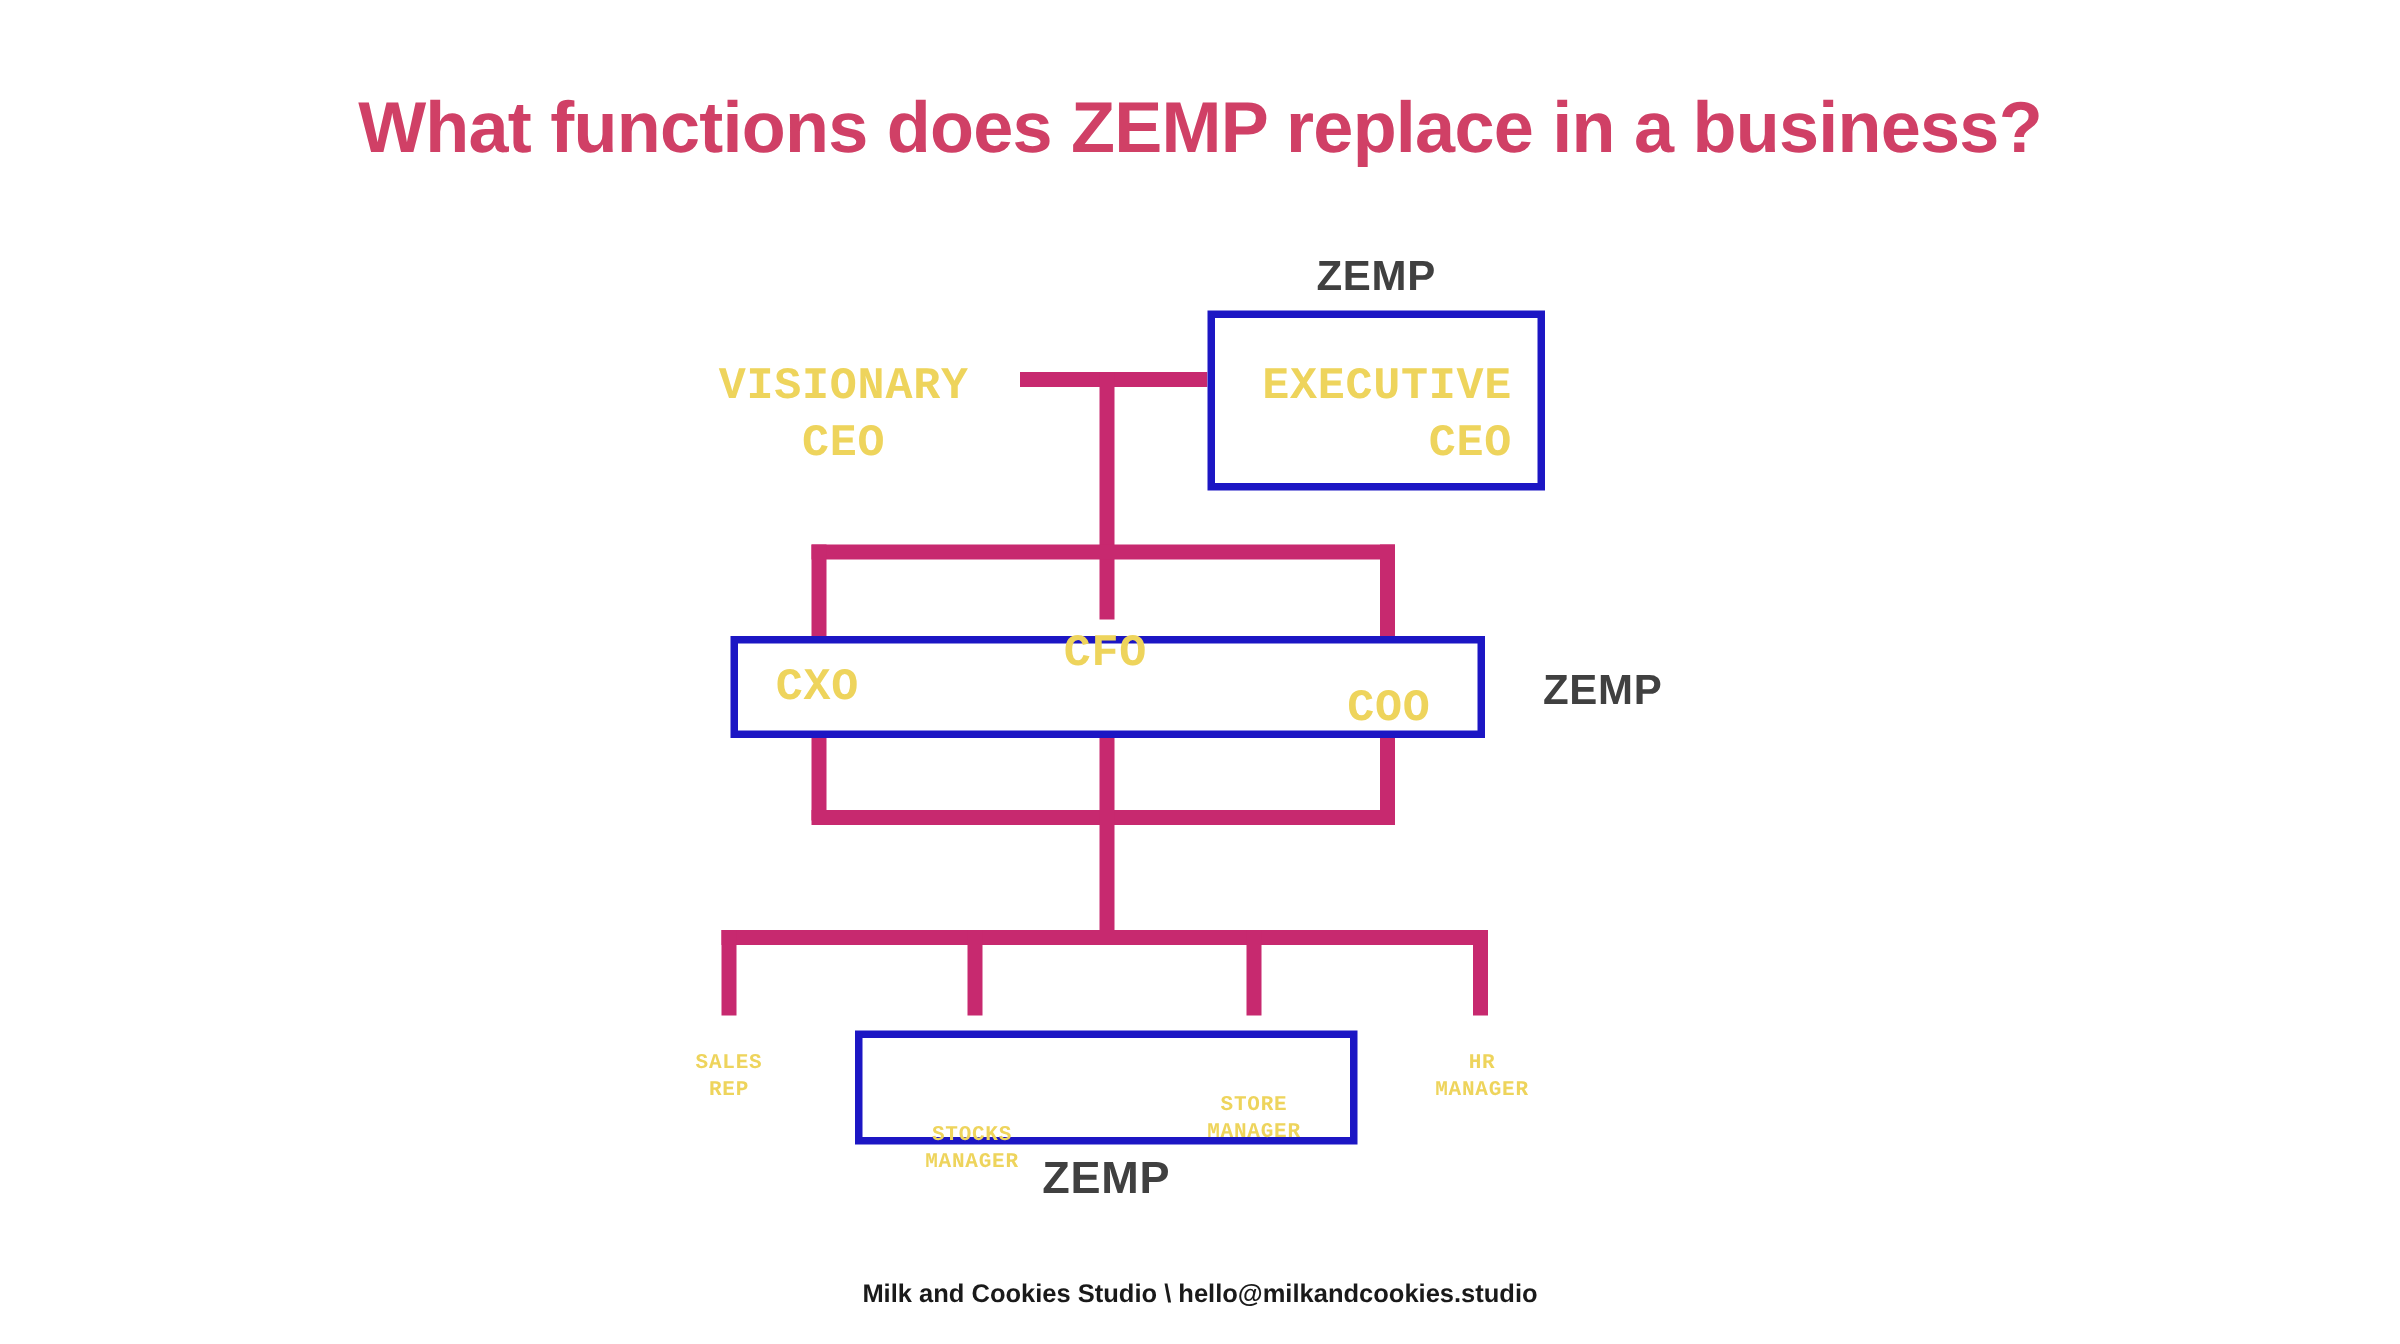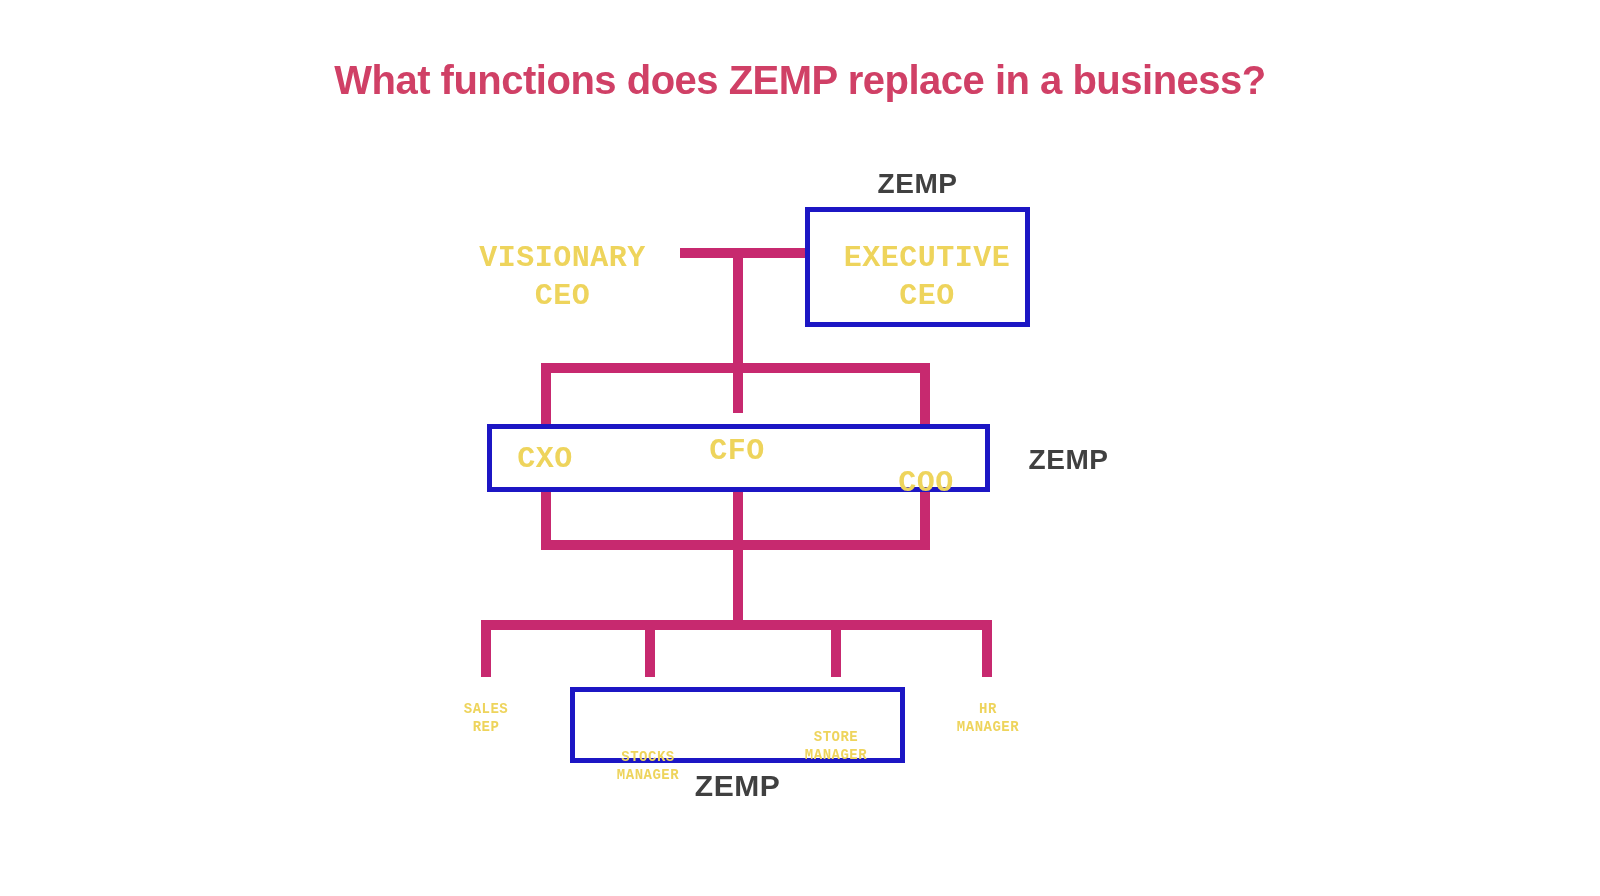--- a/index.html
+++ b/index.html
@@ -19,21 +19,21 @@
     overflow: hidden;
   }
 
   
   .title {
     position: absolute;
     left: 0;
     top: 58px;
     width: 1600px;
     text-align: center;
-    font-size: 40px;
+    font-size: 48px;
     font-weight: 800;
     letter-spacing: -0.5px;
     color: #d04066;
     white-space: nowrap;
   }
 
   
   .diagram {
     position: absolute;
     left: 0;
@@ -129,36 +129,37 @@
     <div class="ln" style="left:645px; top:620px; width:10px; height:57px;"></div>
     <div class="ln" style="left:831px; top:620px; width:10px; height:57px;"></div>
     <div class="ln" style="left:982px; top:620px; width:10px; height:57px;"></div>
 
     <div class="zbox" style="left:805px; top:207px; width:225px; height:120px;"></div>
     <div class="zbox" style="left:487px; top:424px; width:503px; height:68px;"></div>
     <div class="zbox" style="left:570px; top:687px; width:335px; height:76px;"></div>
 
     <div class="role big" style="left:430px; top:240px; width:265px;">VISIONARY
 CEO</div>
-    <div class="role big" style="left:826px; top:240px; width:202px;">EXECUTIVE
+    <div class="role big" style="left:806px; top:240px; width:202px;text-align:right;">EXECUTIVE
 CEO</div>
 
     <div class="role big" style="left:487px; top:441px; width:116px;">CXO</div>
-    <div class="role big" style="left:679px; top:433px; width:116px;">CFO</div>
-    <div class="role big" style="left:868px; top:465px; width:116px;">COO</div>
+    <div class="role big" style="left:679px; top:418px; width:116px;">CFO</div>
+    <div class="role big" style="left:868px; top:455px; width:116px;">COO</div>
 
     <div class="role small" style="left:426px; top:701px; width:120px;">SALES
 REP</div>
     <div class="role small" style="left:570px; top:701px; width:156px;margin-top:48px;">STOCKS
 MANAGER</div>
     <div class="role small" style="left:758px; top:701px; width:156px;margin-top:28px;">STORE
 MANAGER</div>
     <div class="role small" style="left:910px; top:701px; width:156px;">HR
 MANAGER</div>
 
     <div class="zemp" style="left:805px; top:168px; width:225px;">ZEMP</div>
     <div class="zemp" style="left:1006px; top:444px; width:125px;">ZEMP</div>
     <div class="zemp" style="left:570px; top:769px; width:335px; font-size:30px;">ZEMP</div>
 
   </div>
 
+  <div class="footer">Milk and Cookies Studio \ hello@milkandcookies.studio</div>
 
 </div>
 
 </body></html>

